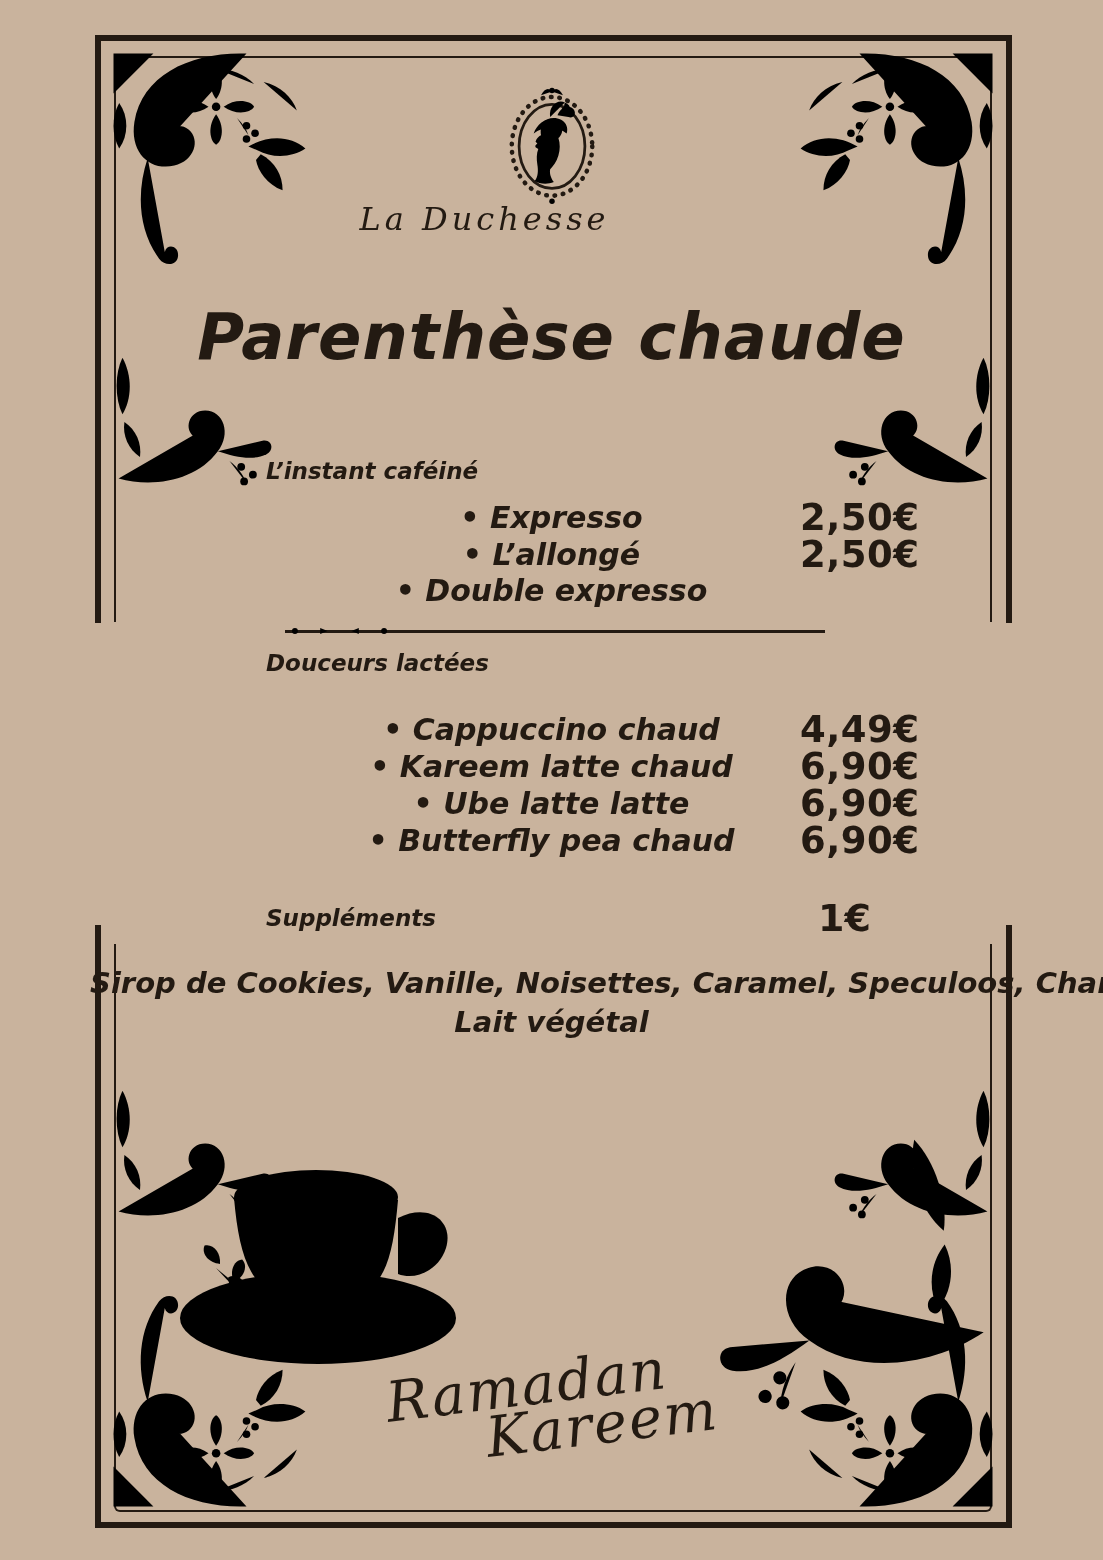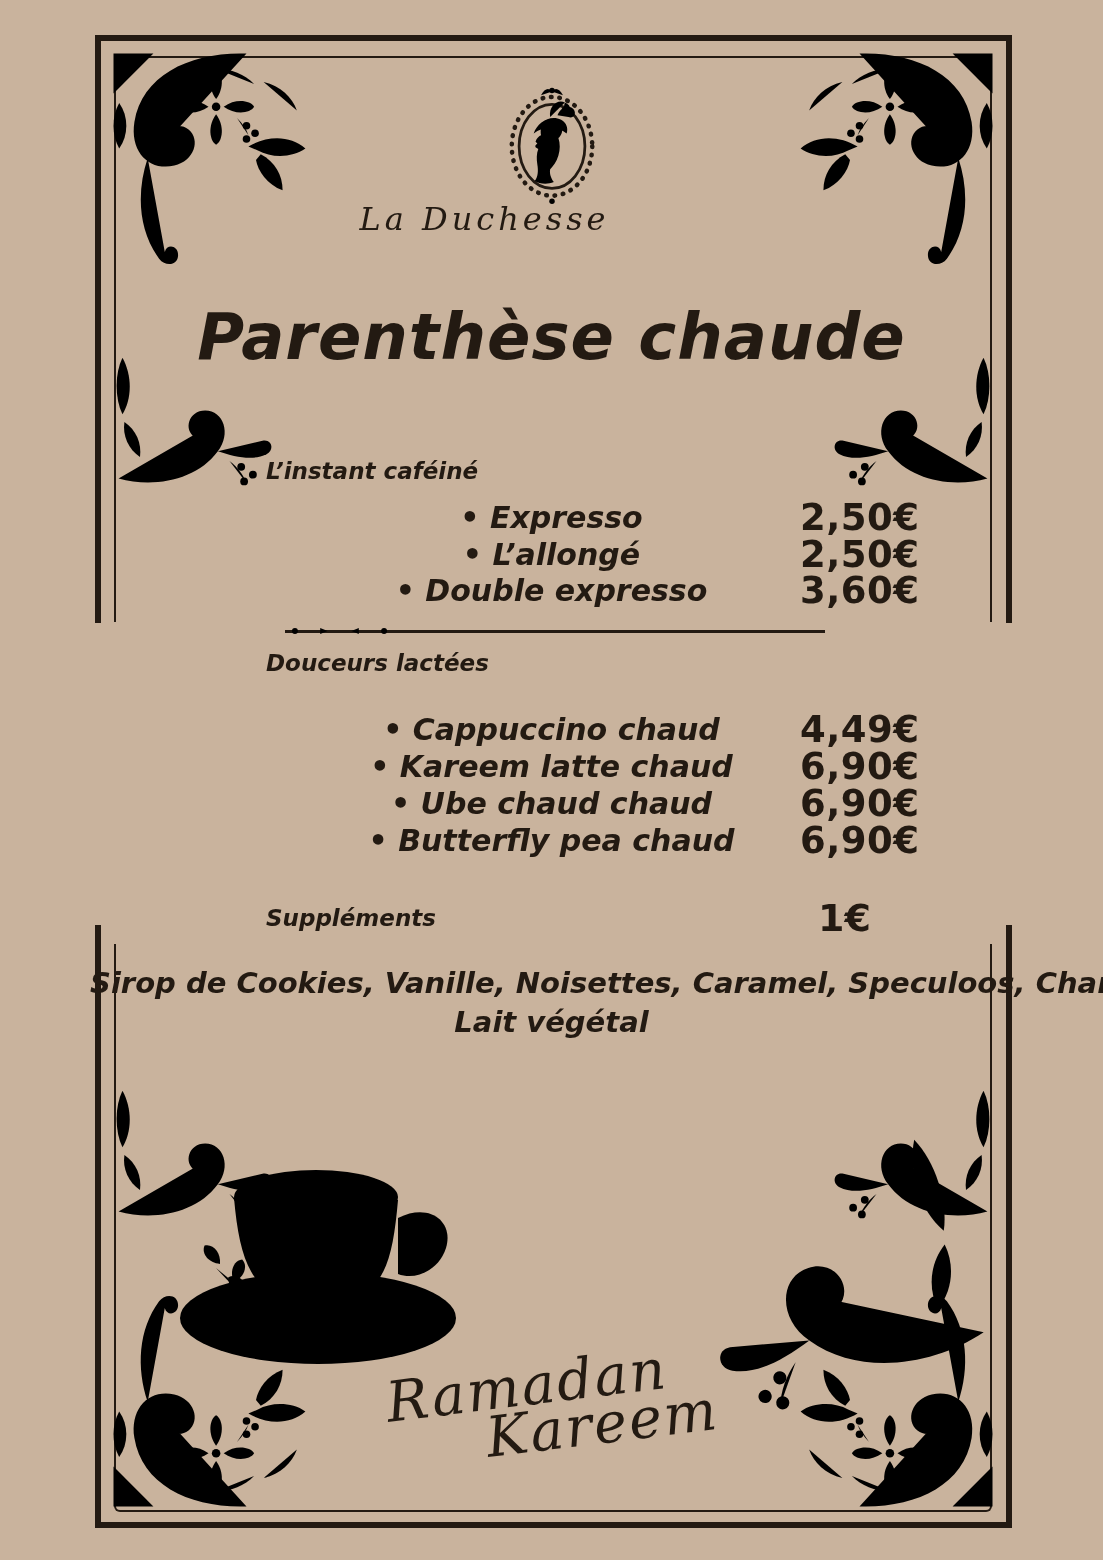--- a/index.html
+++ b/index.html
@@ -176,21 +176,20 @@
     <span class="price">2,50€</span>
   </div>
   <div class="menu-row" style="top:537px">
     <span>•</span>
     <span>L’allongé</span>
     <span class="price">2,50€</span>
   </div>
   <div class="menu-row" style="top:573px">
     <span>•</span>
     <span>Double expresso</span>
-    <span class="price">3,60€</span>
   </div>
 
   <div class="divider">
     <div class="rule"></div>
     <svg class="orn divorn" viewBox="0 0 140 26">
         <use href="#sym-divorn"></use>
       </svg>
     <div class="rule"></div>
   </div>
 
@@ -200,21 +199,21 @@
     <span>Cappuccino chaud</span>
     <span class="price">4,49€</span>
   </div>
   <div class="menu-row" style="top:749px">
     <span>•</span>
     <span>Kareem latte chaud</span>
     <span class="price">6,90€</span>
   </div>
   <div class="menu-row" style="top:786px">
     <span>•</span>
-    <span>Ube chaud chaud</span>
+    <span>Ube latte latte</span>
     <span class="price">6,90€</span>
   </div>
   <div class="menu-row" style="top:823px">
     <span>•</span>
     <span>Butterfly pea chaud</span>
     <span class="price">6,90€</span>
   </div>
 
   <div class="heading" style="top:905px">Suppléments</div>
   <div class="supp-price">1€</div>

